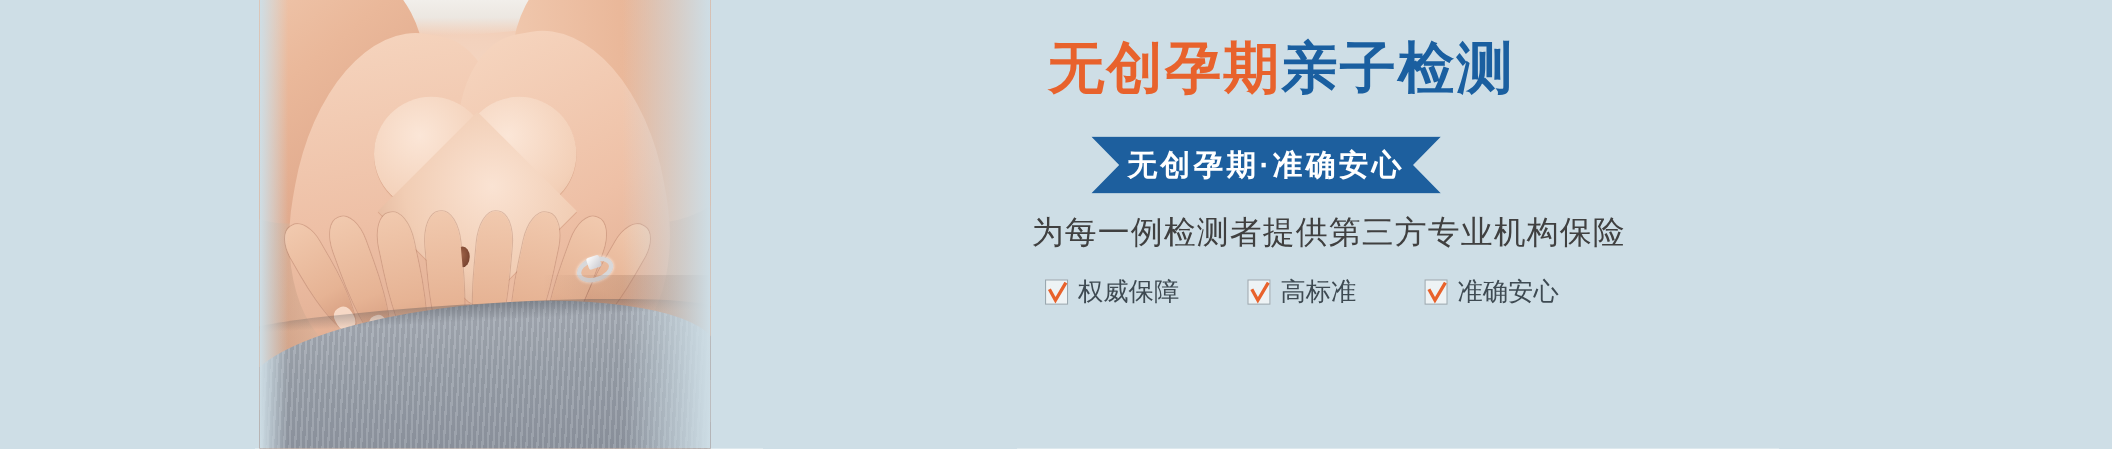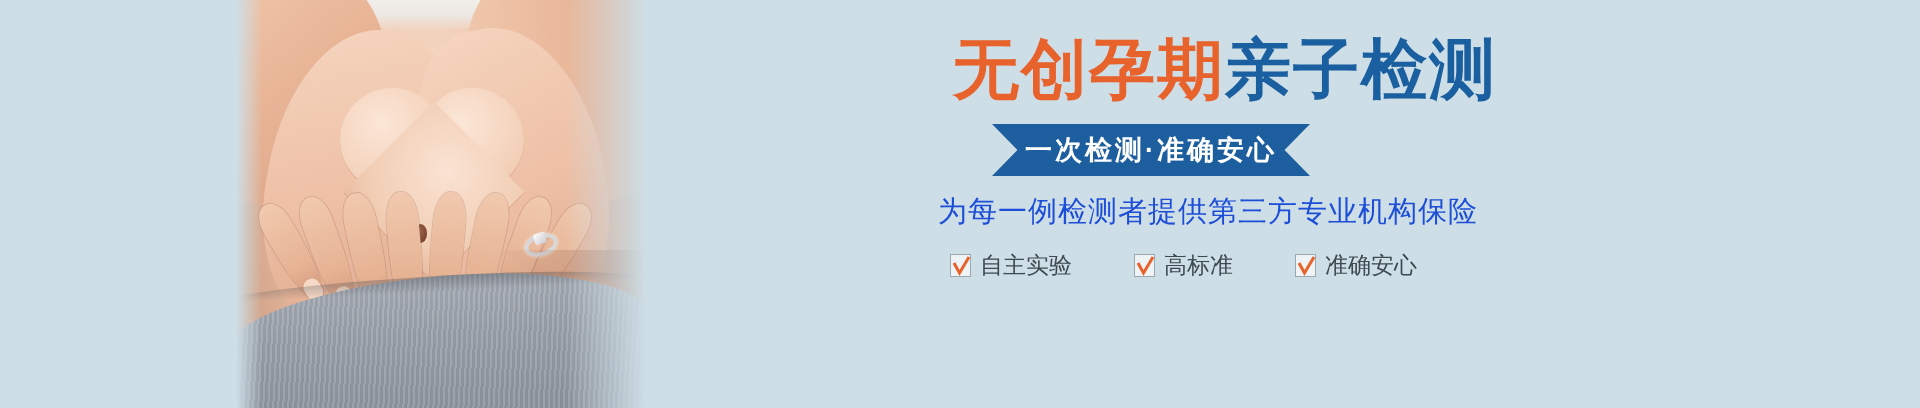--- a/index.html
+++ b/index.html
@@ -170,21 +170,21 @@
   
   #content{
     position:absolute;
     left:760px; top:0;
     width:640px; height:408px;
   }
 
   #headline{
     position:absolute;
     left:193px; top:36px;
-    font-size:66px;
+    font-size:51px;
     font-weight:bold;
     letter-spacing:2px;
     line-height:1;
     white-space:nowrap;
   }
   #headline .o{ color:#e8622c; }
   #headline .b{ color:#1a5fa0; }
 
   
   #ribbon{
@@ -201,21 +201,21 @@
     justify-content:center;
     -webkit-clip-path:polygon(0 0, 100% 0, 100% 100%, 0 100%, 5% 50%);
     clip-path:polygon(0 0, 100% 0, 92% 50%, 100% 100%, 0 100%, 8% 50%);
     white-space:nowrap;
   }
 
   #subtitle{
     position:absolute;
     left:178px; top:192px;
     font-size:29px;
-    color:#1d4ed8;
+    color:#404040;
     letter-spacing:1px;
     white-space:nowrap;
   }
 
   #features{
     position:absolute;
     left:190px; top:250px;
     display:flex;
     align-items:center;
     gap:62px;
@@ -294,34 +294,34 @@
     <div class="waistband"></div>
   </div>
 
   <div id="content">
 
     <div id="headline">
       <span class="o">无创孕期</span><span class="b">亲子检测</span>
     </div>
 
     <div id="ribbon">
-      <span>一次检测·准确安心</span>
+      <span>无创孕期·准确安心</span>
     </div>
 
     <div id="subtitle">为每一例检测者提供第三方专业机构保险</div>
 
     <div id="features">
 
       <div class="feature">
         <span class="checkbox">
           <svg width="19" height="21" viewBox="0 0 19 21" aria-hidden="true">
             <path d="M2 7 L7.5 17 L17 1" fill="none" stroke="#e8622c" stroke-width="3"></path>
           </svg>
         </span>
-        <span>自主实验</span>
+        <span>权威保障</span>
       </div>
 
       <div class="feature">
         <span class="checkbox">
           <svg width="19" height="21" viewBox="0 0 19 21" aria-hidden="true">
             <path d="M2 7 L7.5 17 L17 1" fill="none" stroke="#e8622c" stroke-width="3"></path>
           </svg>
         </span>
         <span>高标准</span>
       </div>

